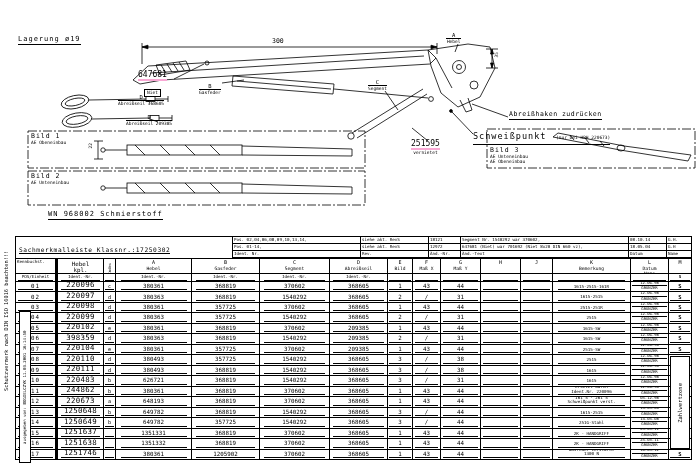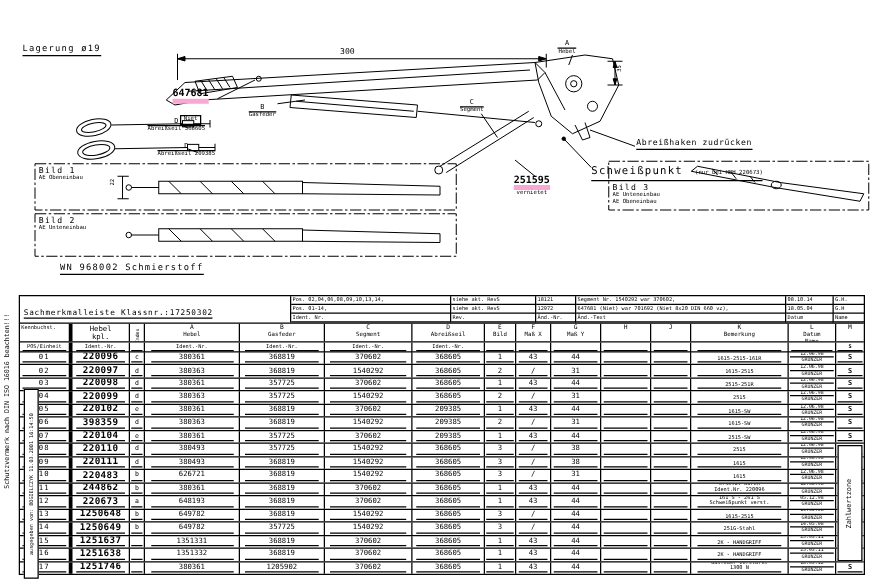--- a/index.html
+++ b/index.html
@@ -8,21 +8,21 @@
           font-family:"DejaVu Sans Mono", monospace; overflow:hidden; }
 
   
   .drawing { position:absolute; left:0; top:0; width:581px; height:236px; }
   .drawing svg { position:absolute; left:0; top:0; }
   .dlabel { position:absolute; white-space:nowrap; line-height:1.05; }
   .ul { border-bottom:1px solid #000; padding-bottom:1px; }
   .lagerung { left:18px; top:36px; font-size:7px; letter-spacing:1px; }
   .dim500 { left:272px; top:38px; font-size:6.5px; }
   .num-block { text-align:center; }
-  .num-block .no { display:block; font-size:8px; font-weight:bold; border-bottom:4px solid #f9a8d4; line-height:9px; }
+  .num-block .no { display:block; font-size:8px; font-weight:normal; border-bottom:2px solid #f9a8d4; line-height:9px; }
   .num-block .cap { display:inline-block; font-size:4.5px; border:1px solid #000; padding:0 2px; line-height:5.5px; margin-top:1px; }
   .niet-block { left:138px; top:70px; }
   .vern-block { left:411px; top:139px; }
   .vern-block .cap2 { display:block; font-size:4.5px; line-height:5.5px; }
   .part-label { text-align:center; }
   .part-label .ltr { display:block; font-size:5.5px; line-height:6px; border-bottom:1px solid #000; padding:0 6px; }
   .part-label .nm { display:block; font-size:4.5px; line-height:5.5px; }
   .a-label { left:446px; top:32px; }
   .b-label { left:199px; top:83px; }
   .c-label { left:368px; top:79px; }
@@ -88,21 +88,21 @@
 
   .data-rows { position:absolute; left:0; right:0; top:45px; bottom:0;
                display:flex; flex-direction:column; }
   .tr { flex:1; border-bottom:1px solid #000; min-height:0; }
   .tr:last-child { border-bottom:none; }
   .td { border-right:1px solid #000; display:flex; align-items:flex-end;
         justify-content:center; overflow:hidden; }
   .td:last-child { border-right:none; }
   .u { display:block; width:88%; text-align:center; border-bottom:1px solid #000;
        font-size:5.8px; line-height:6.4px; white-space:nowrap; margin-bottom:1px; }
-  .kpl { font-weight:bold; font-size:7.4px; line-height:8px; letter-spacing:.3px; }
+  .kpl { font-weight:normal; font-size:7.4px; line-height:8px; letter-spacing:.3px; }
   .sp { letter-spacing:1px; }
   .idx { font-size:5.2px; }
   .bem .bl { display:block; font-size:4.2px; line-height:4.5px; }
   .bem .bl:empty { display:none; }
   .dn { display:block; width:92%; margin-bottom:1px; text-align:center; }
   .dn .dt { display:block; font-size:3.9px; line-height:4.4px; border-bottom:1px solid #000; }
   .dn .nm { display:block; font-size:3.9px; line-height:4.4px; }
   .st { font-weight:bold; font-size:5.5px; }
 
   .overlay { position:absolute; z-index:5; font-size:11px; line-height:11px;

